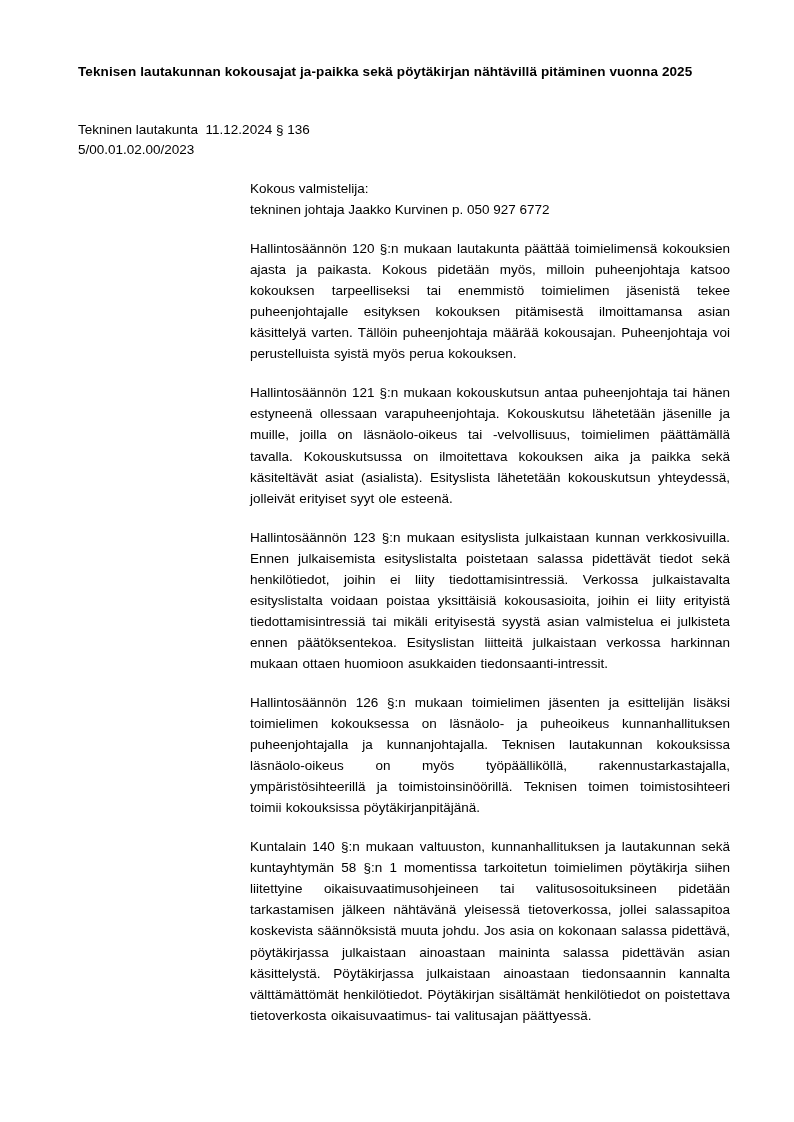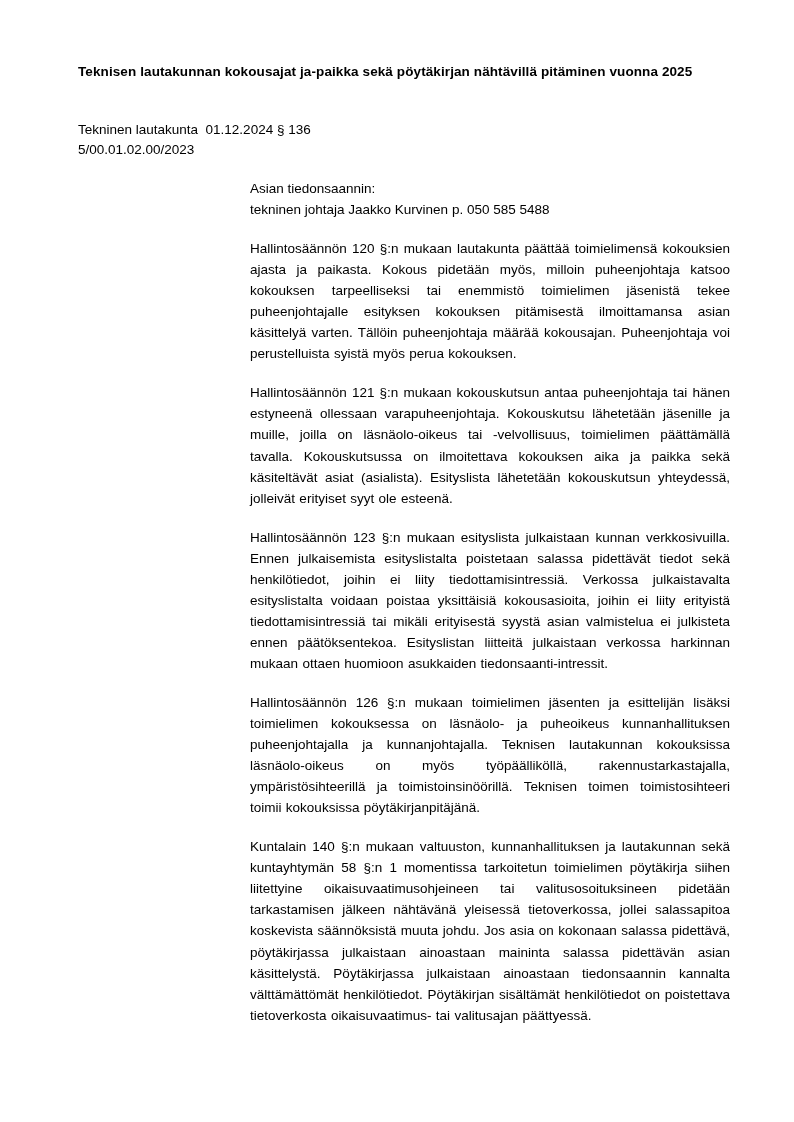--- a/index.html
+++ b/index.html
@@ -69,28 +69,28 @@
   }
 </style>
 </head>
 <body>
 
 <div class="page">
 
   <div class="doc-title">Teknisen lautakunnan kokousajat ja-paikka sekä pöytäkirjan nähtävillä pitäminen vuonna 2025</div>
 
   <div class="meta-block">
-    <div class="meta-line">Tekninen lautakunta  01.12.2024 § 136</div>
+    <div class="meta-line">Tekninen lautakunta  11.12.2024 § 136</div>
     <div class="meta-line">5/00.01.02.00/2023</div>
   </div>
 
   <div class="body-block">
 
-    <div class="prep-line">Asian tiedonsaannin:</div>
-    <div class="prep-line">tekninen johtaja  Jaakko Kurvinen  p. 050 585 5488</div>
+    <div class="prep-line">Kokous valmistelija:</div>
+    <div class="prep-line">tekninen johtaja  Jaakko Kurvinen  p. 050 927 6772</div>
 
     <div class="spacer-small"></div>
 
     <p class="para">Hallintosäännön  120 §:n mukaan lautakunta  päättää toimielimensä kokouksien ajasta ja paikasta. Kokous pidetään myös, milloin puheenjohtaja  katsoo kokouksen tarpeelliseksi tai enemmistö toimielimen jäsenistä tekee puheenjohtajalle  esityksen kokouksen pitämisestä ilmoittamansa asian käsittelyä varten. Tällöin puheenjohtaja  määrää kokousajan. Puheenjohtaja  voi perustelluista syistä myös perua kokouksen.</p>
 
     <p class="para">Hallintosäännön  121 §:n mukaan kokouskutsun  antaa puheenjohtaja tai hänen  estyneenä  ollessaan varapuheenjohtaja.  Kokouskutsu lähetetään  jäsenille ja muille, joilla on läsnäolo-oikeus tai -velvollisuus,  toimielimen  päättämällä tavalla. Kokouskutsussa on ilmoitettava  kokouksen aika ja paikka sekä käsiteltävät asiat (asialista). Esityslista lähetetään  kokouskutsun  yhteydessä, jolleivät erityiset syyt  ole esteenä.</p>
 
     <p class="para">Hallintosäännön  123 §:n mukaan  esityslista julkaistaan  kunnan verkkosivuilla.  Ennen julkaisemista esityslistalta  poistetaan salassa pidettävät tiedot sekä henkilötiedot, joihin ei liity tiedottamisintressiä. Verkossa julkaistavalta  esityslistalta voidaan poistaa yksittäisiä kokousasioita, joihin ei liity erityistä tiedottamisintressiä tai mikäli erityisestä syystä  asian valmistelua  ei julkisteta ennen päätöksentekoa. Esityslistan  liitteitä julkaistaan  verkossa harkinnan mukaan  ottaen  huomioon  asukkaiden tiedonsaanti-intressit.</p>
 
     <p class="para">Hallintosäännön  126 §:n mukaan  toimielimen  jäsenten  ja esittelijän lisäksi toimielimen  kokouksessa on läsnäolo- ja puheoikeus kunnanhallituksen   puheenjohtajalla  ja kunnanjohtajalla.  Teknisen lautakunnan  kokouksissa läsnäolo-oikeus  on myös työpäälliköllä, rakennustarkastajalla,  ympäristösihteerillä  ja toimistoinsinöörillä. Teknisen  toimen toimistosihteeri  toimii kokouksissa pöytäkirjanpitäjänä.</p>

